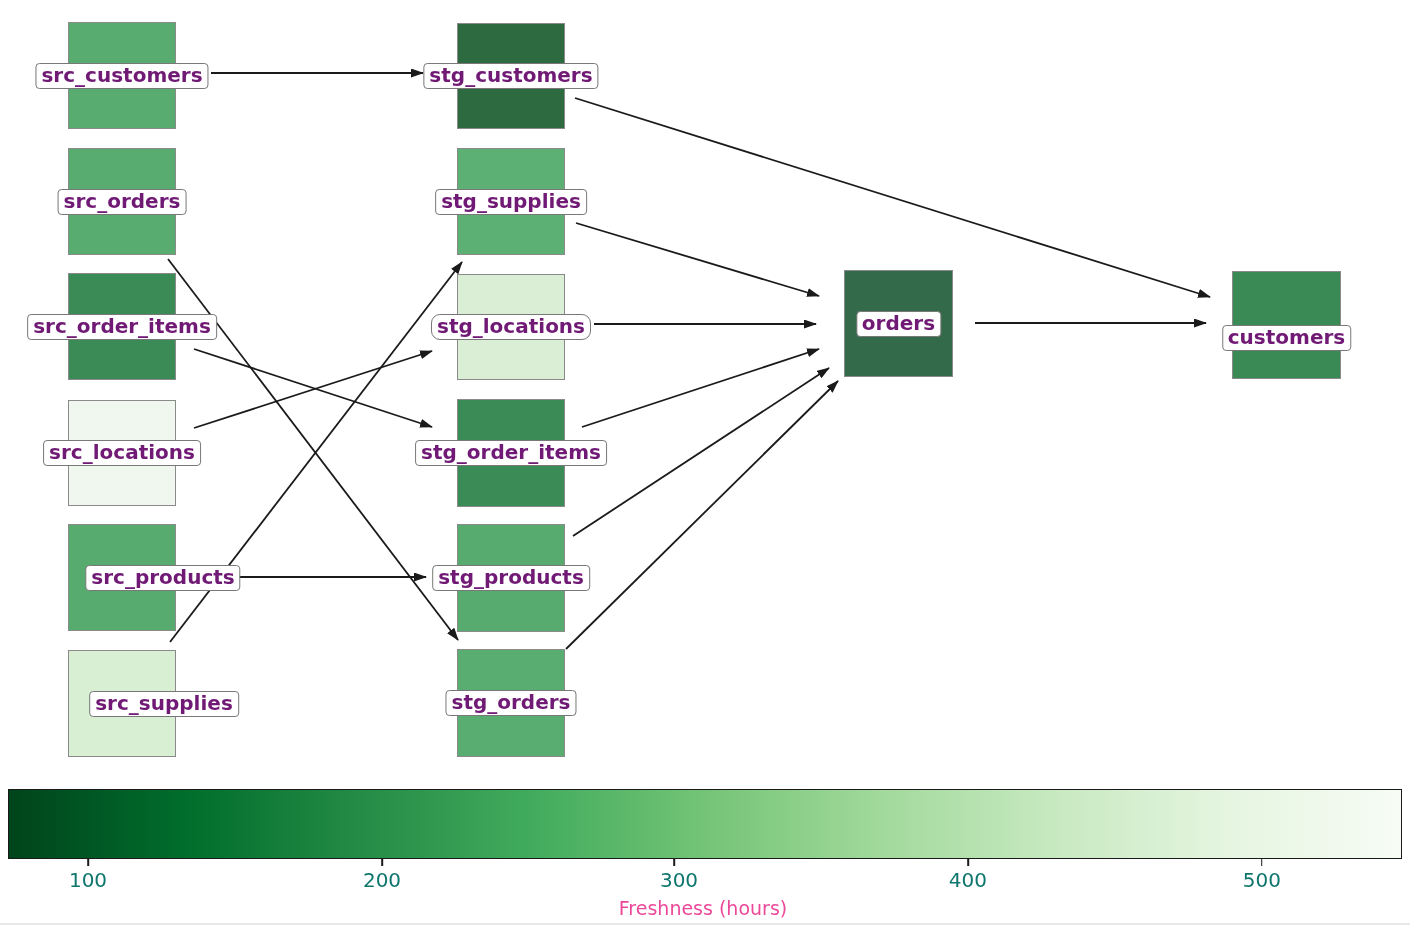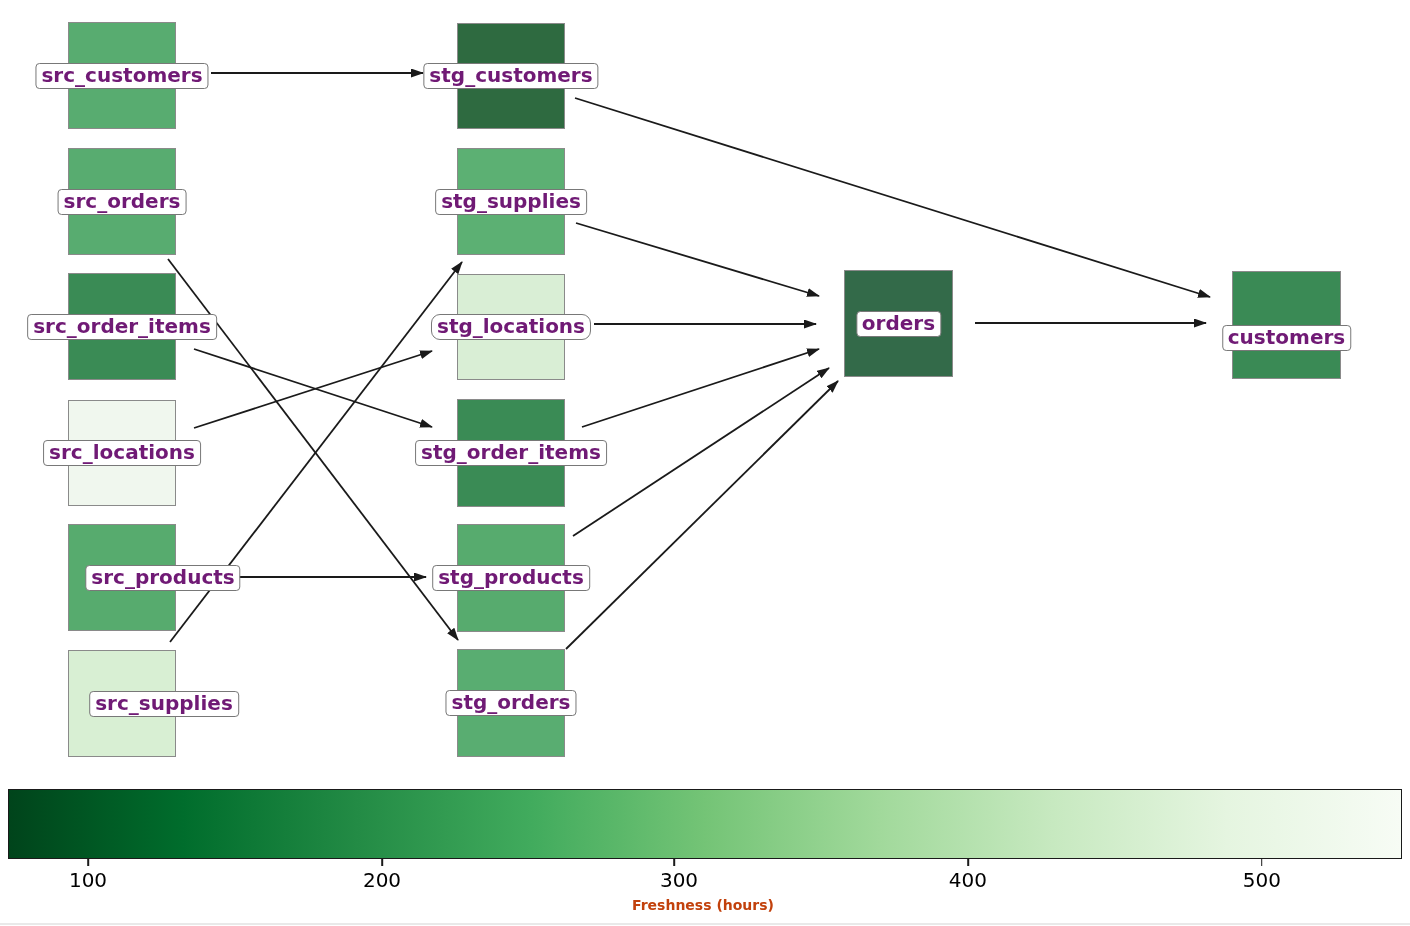--- a/index.html
+++ b/index.html
@@ -20,24 +20,24 @@
     padding:0px 5px 1px 5px;font-size:20px;font-weight:bold;color:#701a75;
     white-space:nowrap;line-height:1.15;
   }
   .colorbar{
     position:absolute;border:1.2px solid #1a1a1a;box-sizing:border-box;z-index:1;
   }
   .cb-tick{
     position:absolute;width:1.6px;height:7px;background:#1a1a1a;transform:translateX(-50%);
   }
   .cb-tick-label{
-    position:absolute;transform:translateX(-50%);font-size:20px;color:#000000;white-space:nowrap;
+    position:absolute;transform:translateX(-50%);font-size:20px;color:#0f766e;white-space:nowrap;
   }
   .cb-axis-label{
-    position:absolute;transform:translateX(-50%);font-size:14px;color:#c2410c;white-space:nowrap;font-weight:bold;
+    position:absolute;transform:translateX(-50%);font-size:19px;color:#ec4899;white-space:nowrap;
   }
   .bottom-hairline{
     position:absolute;left:0;right:0;bottom:1px;height:2px;background:#e9e9e9;z-index:0;
   }
 </style>
 </head>
 <body>
 
 <div class="stage">
   <div class="bottom-hairline"></div>

